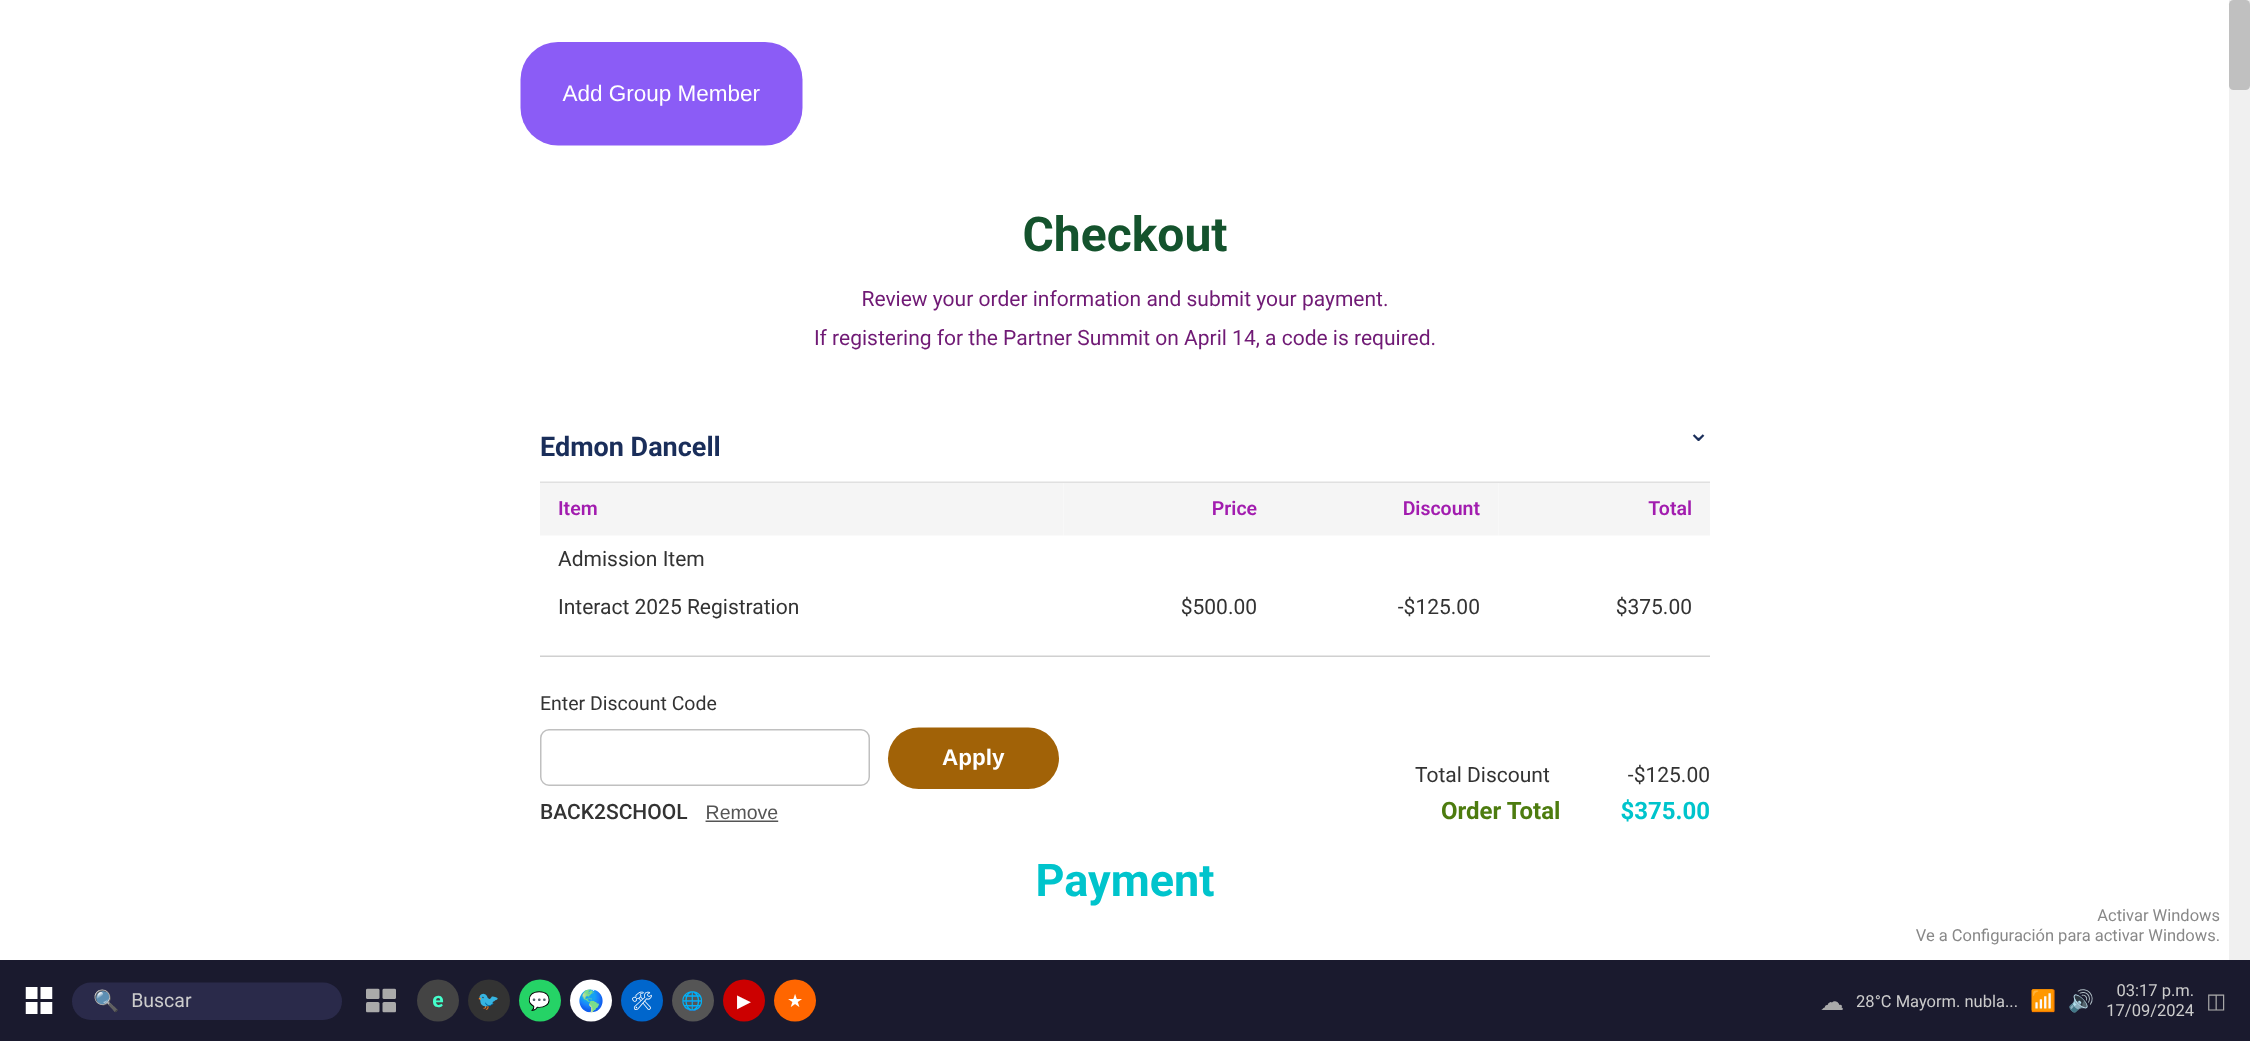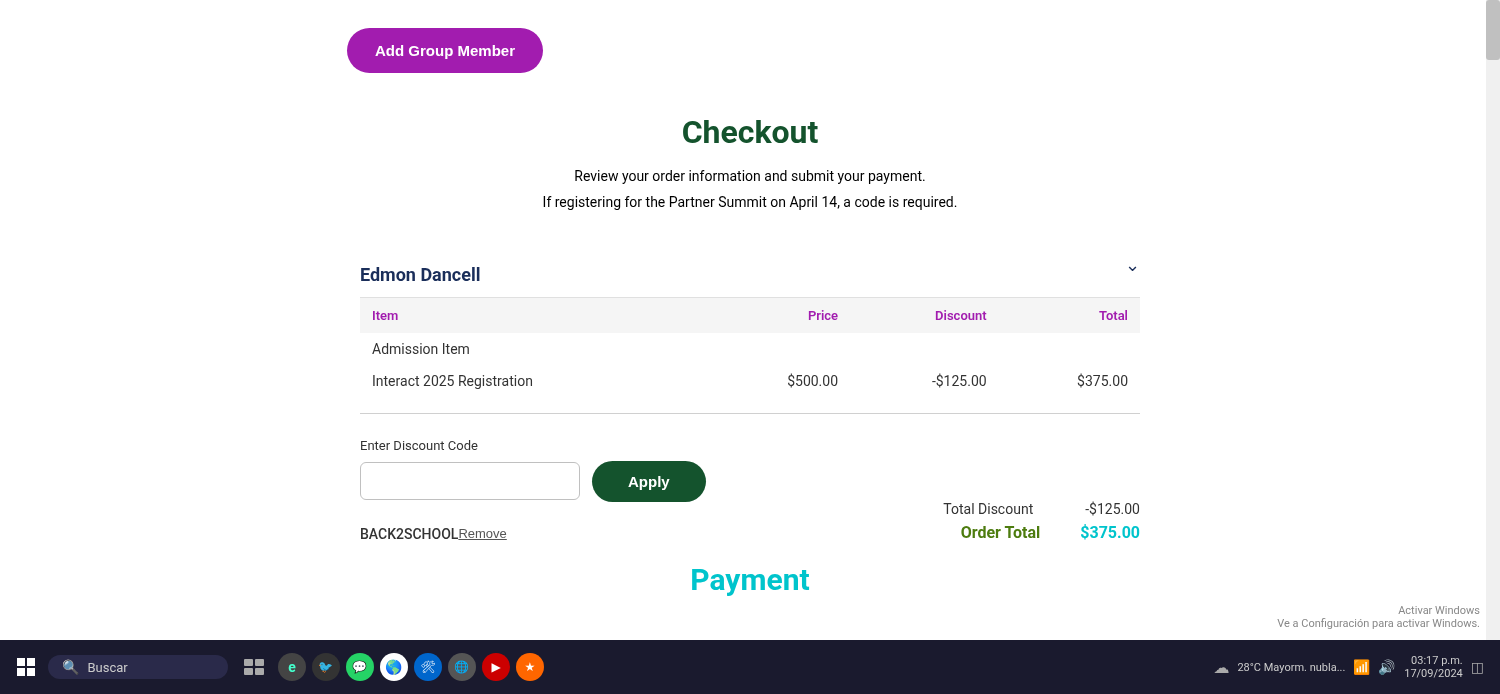--- a/index.html
+++ b/index.html
@@ -20,46 +20,46 @@
     .main-content {
       width: 100%;
       height: 640px;
       background: #ffffff;
       overflow: hidden;
       padding: 28px 0 0 0;
     }
 
     .add-group-btn {
       margin-left: 347px;
-      background-color: #a21caf;
+      background-color: #8b5cf6;
       color: #ffffff;
       border: none;
       border-radius: 25px;
-      padding: 14px 28px;
+      padding: 26px 28px;
       font-size: 15px;
-      font-weight: 700;
+      font-weight: 400;
       cursor: pointer;
       display: inline-block;
     }
 
     .checkout-section {
       text-align: center;
       margin-top: 40px;
     }
 
     .checkout-title {
       color: #14532d;
       font-size: 32px;
       font-weight: 700;
       margin-bottom: 14px;
       margin-top: 20px;
     }
 
     .checkout-subtitle {
-      color: #000000;
+      color: #701a75;
       font-size: 14px;
       line-height: 1.6;
       margin-bottom: 4px;
     }
 
     .order-container {
       max-width: 780px;
       margin: 30px auto 0 auto;
       text-align: left;
     }
@@ -157,34 +157,35 @@
       border: 1px solid #c0c0c0;
       border-radius: 6px;
       padding: 10px 14px;
       font-size: 14px;
       width: 220px;
       outline: none;
       color: #333;
     }
 
     .apply-btn {
-      background-color: #14532d;
+      background-color: #a16207;
       color: #ffffff;
       border: none;
       border-radius: 25px;
       padding: 12px 36px;
       font-size: 15px;
       font-weight: 600;
       cursor: pointer;
     }
 
     .applied-code-row {
       display: flex;
       align-items: center;
-      margin-top: 24px;
+      gap: 12px;
+      margin-top: 8px;
     }
 
     .applied-code {
       font-size: 14px;
       color: #333;
       font-weight: 500;
     }
 
     .remove-link {
       font-size: 13px;

